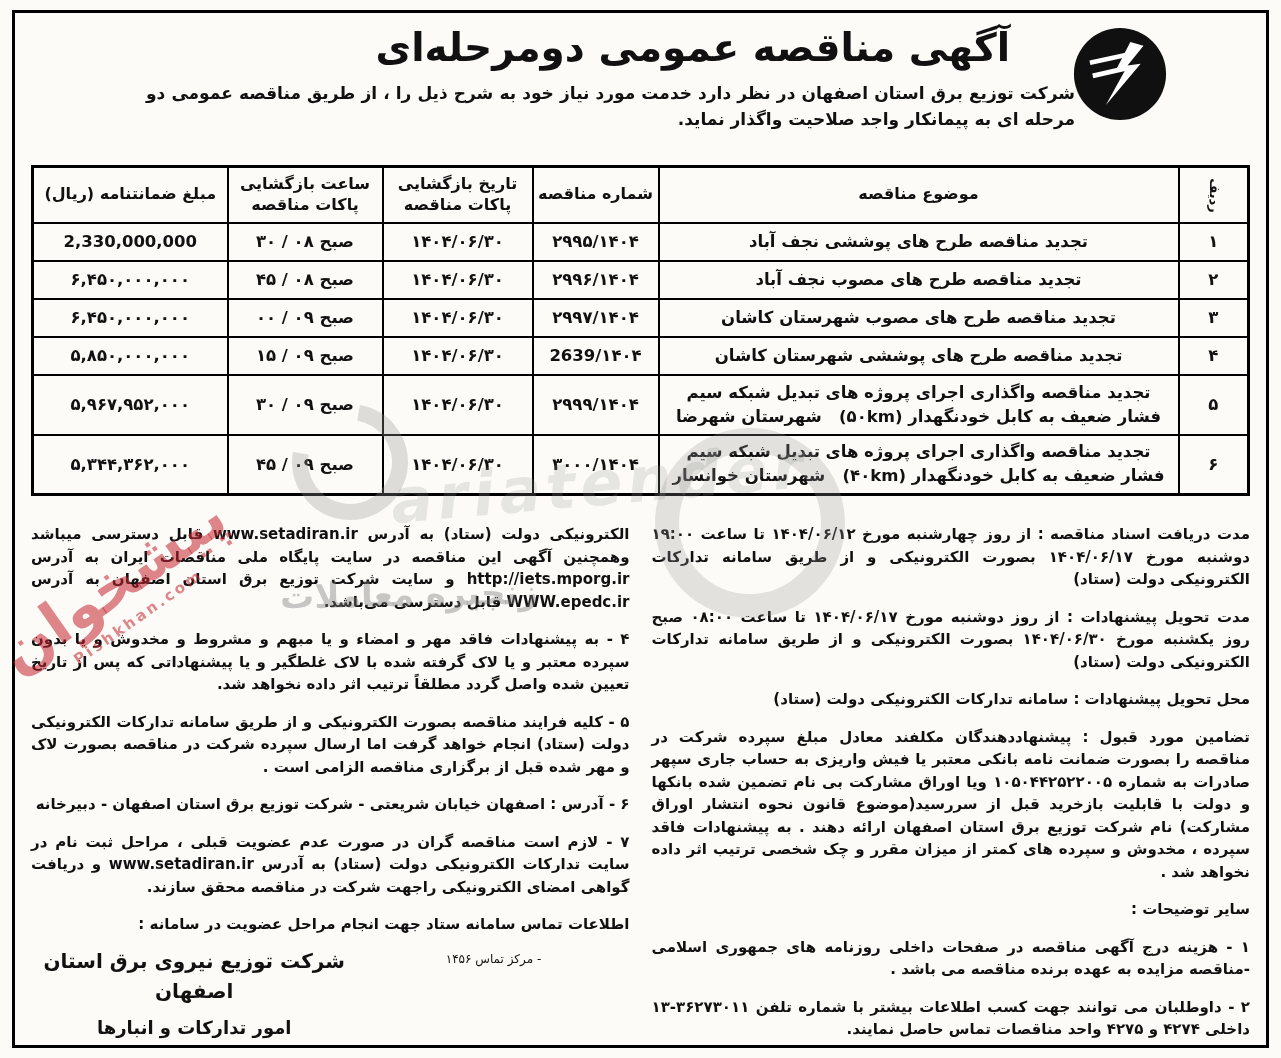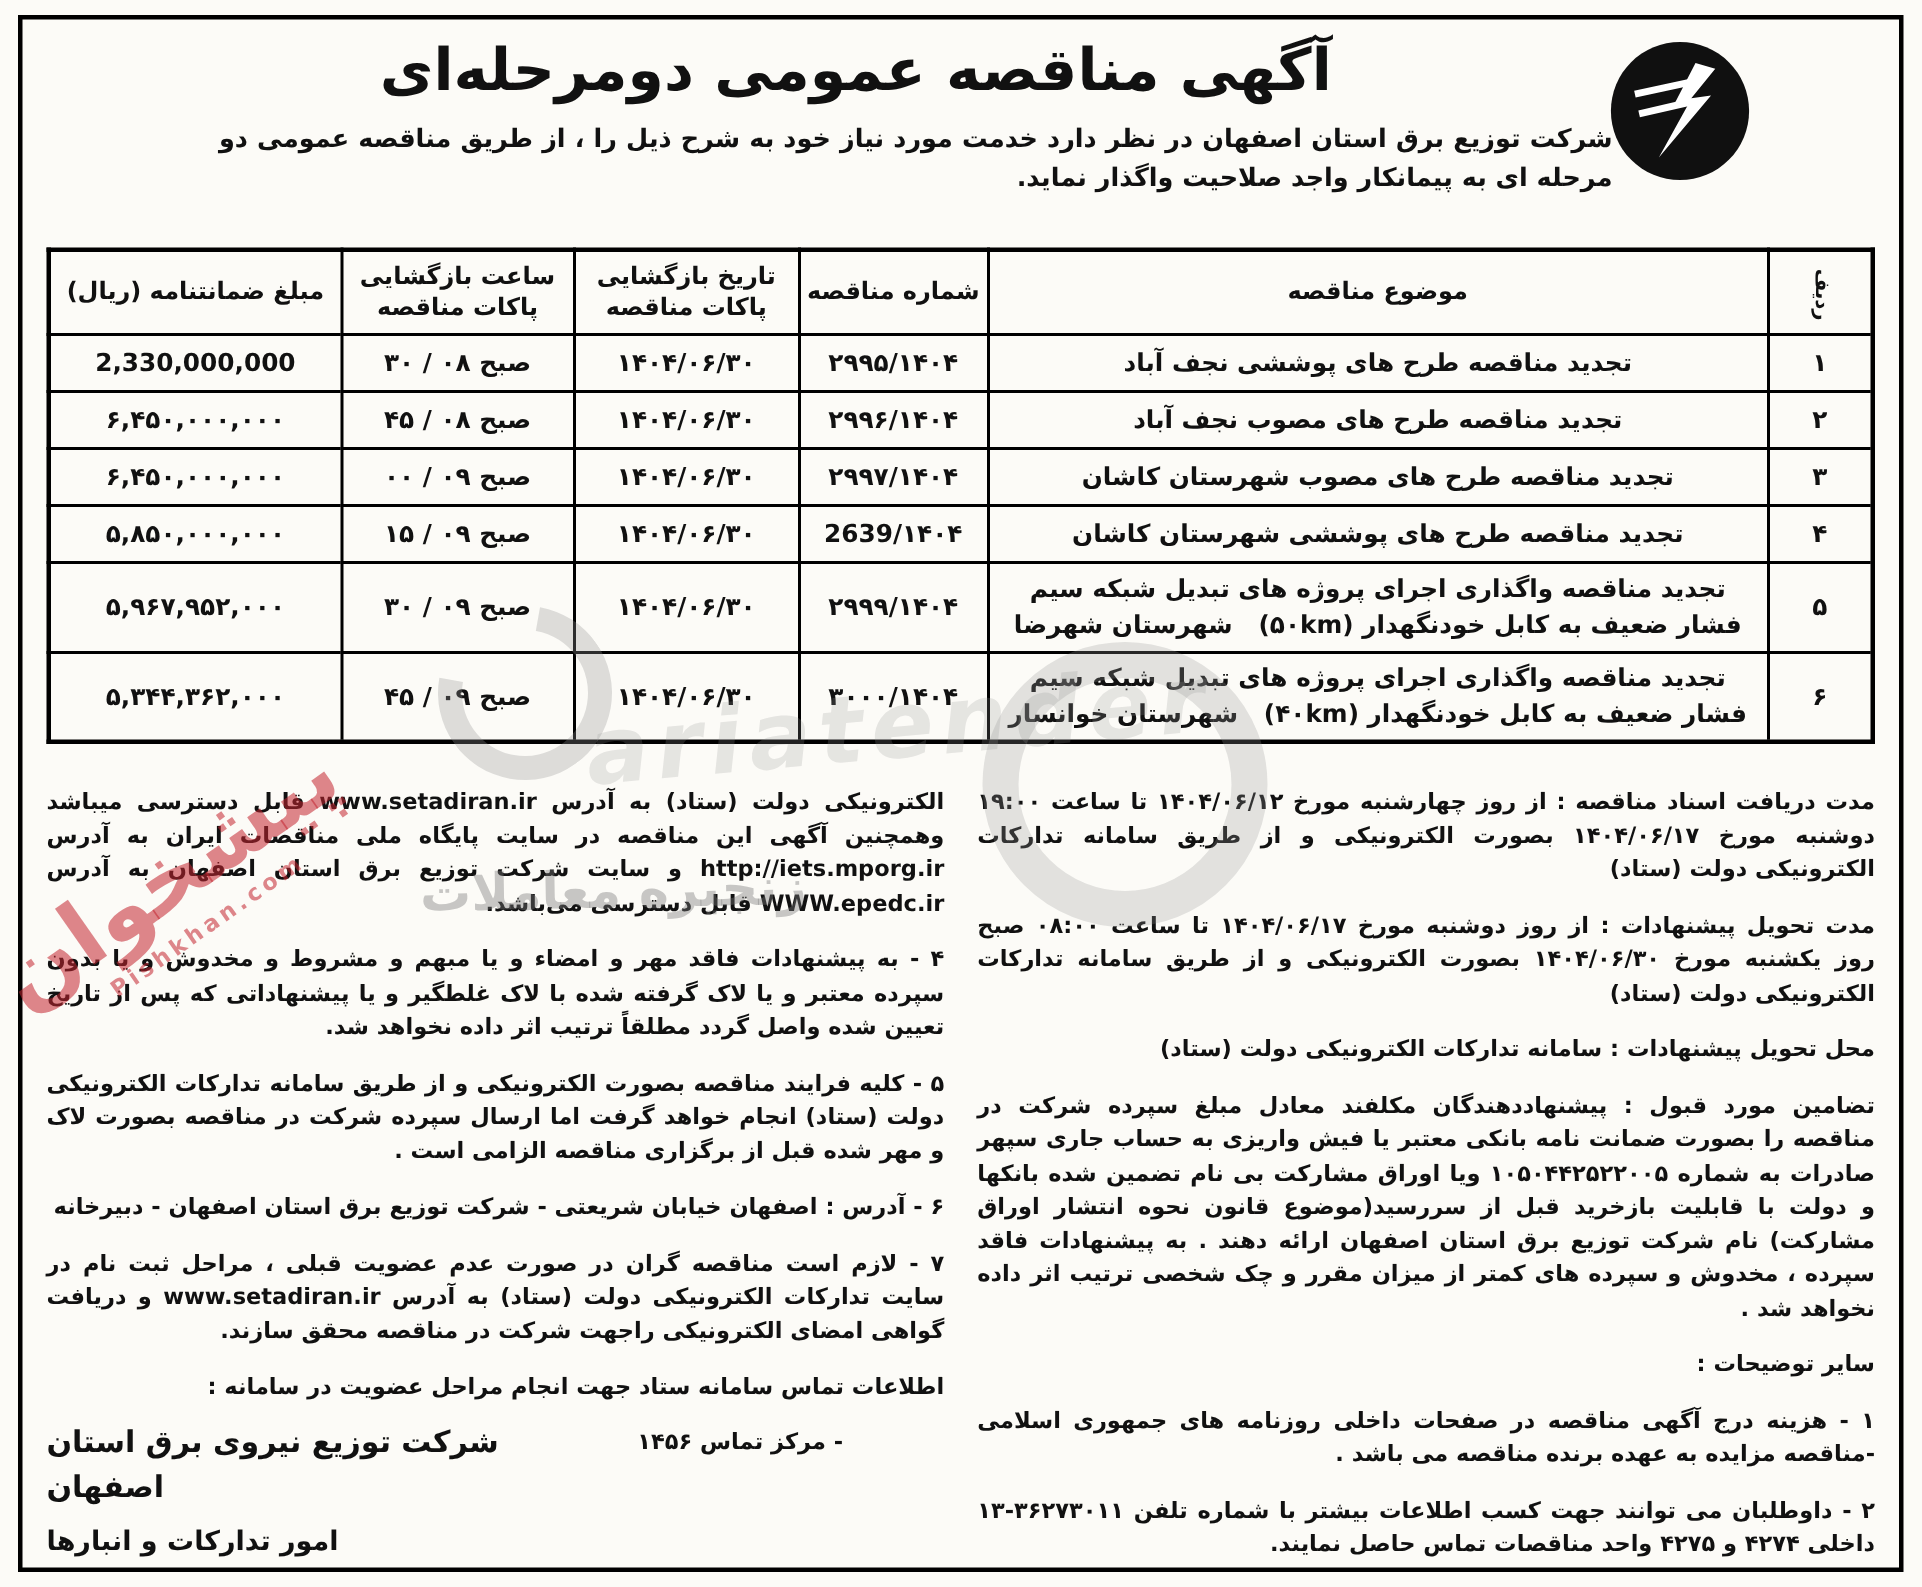--- a/index.html
+++ b/index.html
@@ -12,41 +12,41 @@
   }
   .frame {
     position: absolute; top: 10px; right: 12px; bottom: 10px; left: 12px;
     border: 3px solid #000; padding: 8px 16px; overflow: hidden;
   }
   
   .header { position: relative; min-height: 126px; }
   .logo-wrap { position: absolute; top: 2px; right: 38px; width: 185px; text-align: center; }
   .logo-circle { width: 94px; height: 94px; margin: 0 auto; }
   .logo-caption { font-size: 14.5px; font-weight: 700; margin-top: 2px; }
-  .title { margin: 4px 240px 0 100px; text-align: center; font-size: 39px; font-weight: 800; }
+  .title { margin: 4px 240px 0 100px; text-align: right; font-size: 39px; font-weight: 800; }
   .subtitle { margin: 10px 175px 0 115px; font-size: 17px; font-weight: 700; line-height: 1.55; text-align: justify; }
   
   .tender-table { width: 100%; border-collapse: collapse; margin-top: 14px; border: 3px solid #000; }
   .tender-table th, .tender-table td {
     border: 2px solid #000; font-weight: 700; text-align: center;
     vertical-align: middle; padding: 4px 6px;
   }
   .tender-table th { font-size: 16px; line-height: 1.3; padding: 6px 4px; height: 50px; }
   .tender-table td { font-size: 16.5px; }
   tr.short td { height: 38px; }
   tr.tall td { height: 60px; }
   td.cell-subject { line-height: 1.45; }
   .vert-label { display: inline-block; transform: rotate(90deg); font-size: 13px; }
   
   .details { display: flex; gap: 22px; margin-top: 12px; }
   .dcol { flex: 1; font-size: 15px; font-weight: 700; line-height: 1.5; text-align: justify; }
   .dcol p { margin: 15px 0 2px 0; }
   .contact-row { display: flex; margin-top: 10px; align-items: flex-start; }
-  .call-center { flex: 1; text-align: center; font-size: 15px; font-weight: 700; padding-top: 4px; }
-  .company-block { flex: 1.2; text-align: left; }
+  .call-center { flex: 1; text-align: center; font-size: 12px; font-weight: 400; padding-top: 4px; }
+  .company-block { flex: 1.2; text-align: center; }
   .company-name { font-size: 20px; font-weight: 800; }
   .company-dept { font-size: 18px; font-weight: 800; margin-top: 8px; }
   
   .wm { position: absolute; z-index: 30; pointer-events: none; }
   .wm-red { top: 548px; left: -8px; width: 255px; transform: rotate(-35deg); color: rgba(194,36,48,0.55); text-align: center; }
   .wm-red-word { font-size: 60px; font-weight: 800; line-height: 1.1; }
   .wm-red-domain { font-size: 15px; letter-spacing: 3px; font-weight: 700; direction: ltr; }
   .wm-fa { top: 574px; left: 280px; font-size: 34px; letter-spacing: 9px; font-weight: 700; color: rgba(120,120,120,0.40); transform: rotate(-1deg); }
   .wm-en { top: 447px; left: 390px; font-size: 62px; font-style: italic; letter-spacing: 5px; font-weight: 700; color: rgba(150,150,150,0.22); transform: rotate(-5deg); direction: ltr; }
   .wm-ring { top: 428px; left: 655px; width: 190px; height: 190px; border: 24px solid rgba(150,150,150,0.26); border-radius: 50%; }

